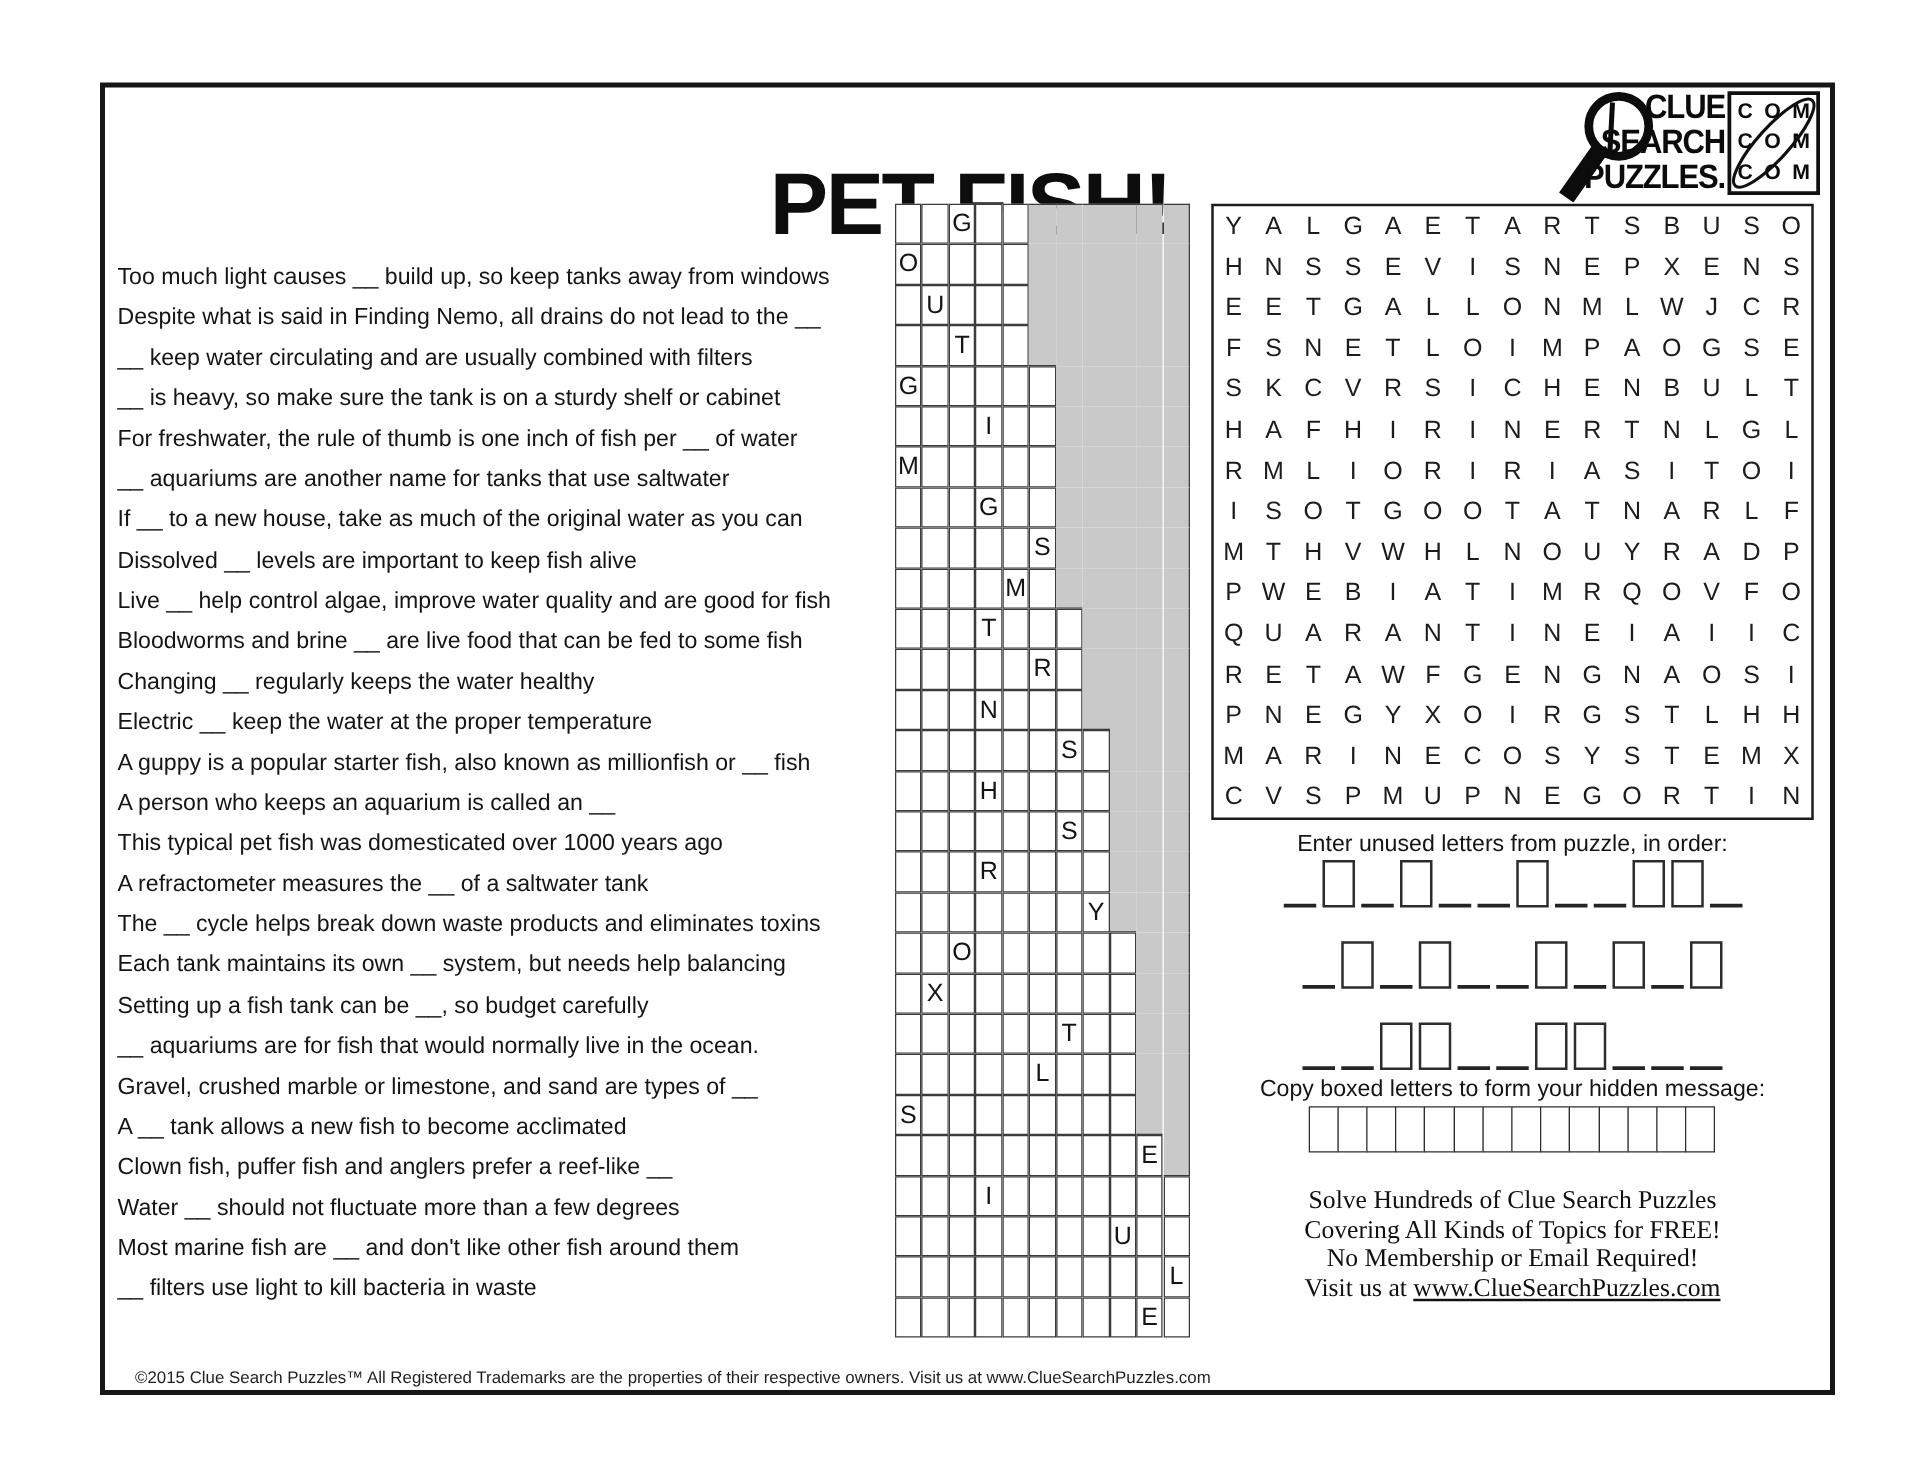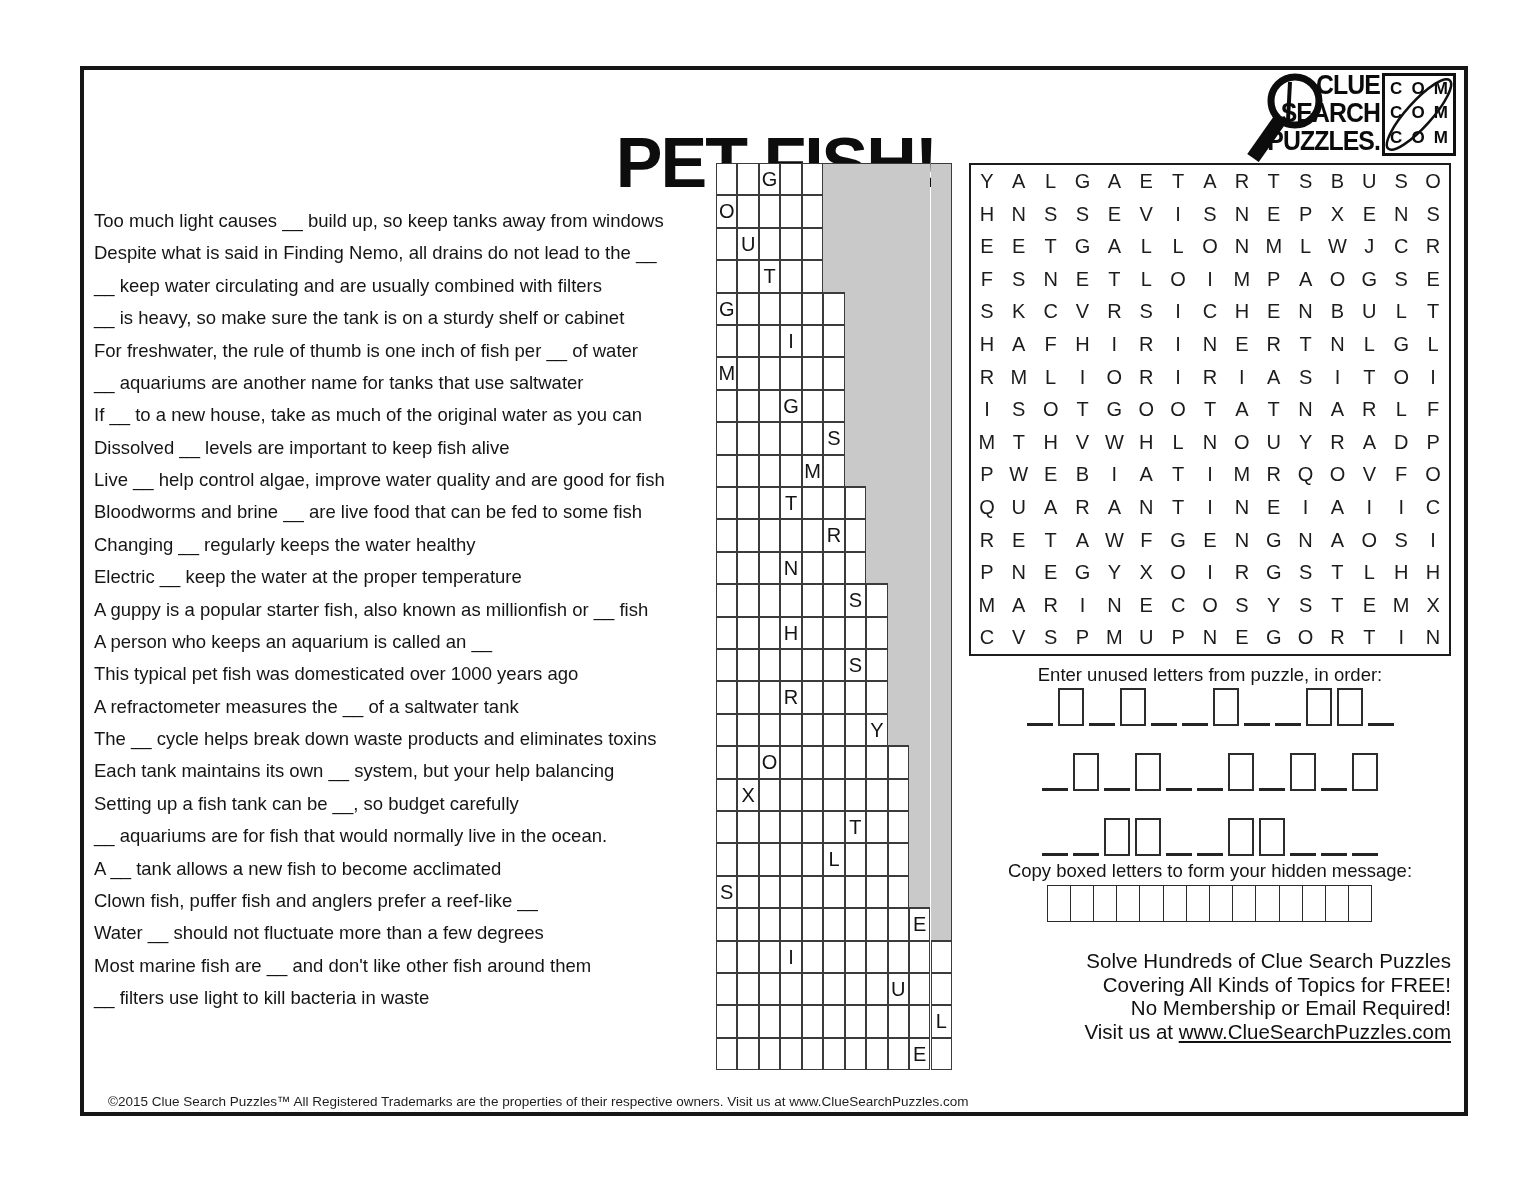--- a/index.html
+++ b/index.html
@@ -51,21 +51,21 @@
   .unused-heading{position:absolute;left:969px;top:664px;width:482px;text-align:center;font-size:18.5px;color:#141414;}
   .unused-rows{position:absolute;left:969px;top:686px;width:482px;}
   .slot-row{display:flex;justify-content:center;align-items:flex-end;gap:5px;height:40px;margin-bottom:25px;}
   .slot-line{width:26px;height:3px;background:#242424;}
   .slot-box{width:26px;height:38px;border:2px solid #2c2c2c;box-sizing:border-box;background:#fff;}
   
   .copy-heading{position:absolute;left:969px;top:860px;width:482px;text-align:center;font-size:18.5px;color:#141414;}
   .hidden-row{position:absolute;left:969px;top:885px;width:482px;display:flex;justify-content:center;}
   .hid-box{width:24.2px;height:37px;border:1px solid #2c2c2c;box-sizing:border-box;margin-left:-1px;background:#fff;}
   
-  .promo{position:absolute;left:969px;top:949px;width:482px;text-align:right;font-size:20.5px;line-height:23.5px;color:#101010;}
+  .promo{position:absolute;left:969px;top:949px;width:482px;text-align:center;font-size:20.5px;line-height:23.5px;color:#101010;font-family:Liberation Serif, serif;}
   .promo .url{text-decoration:underline;}
   .footer{position:absolute;left:108px;top:1094px;font-size:13.5px;color:#1e1e1e;white-space:nowrap;}
 </style>
 </head>
 <body>
 
 <div class="page-border"></div>
 
 <h1 class="title">PET FISH!</h1>
 
@@ -114,23 +114,24 @@
     <div class="clue">Dissolved __ levels are important to keep fish alive</div>
     <div class="clue">Live __ help control algae, improve water quality and are good for fish</div>
     <div class="clue">Bloodworms and brine __ are live food that can be fed to some fish</div>
     <div class="clue">Changing __ regularly keeps the water healthy</div>
     <div class="clue">Electric __ keep the water at the proper temperature</div>
     <div class="clue">A guppy is a popular starter fish, also known as millionfish or __ fish</div>
     <div class="clue">A person who keeps an aquarium is called an __</div>
     <div class="clue">This typical pet fish was domesticated over 1000 years ago</div>
     <div class="clue">A refractometer measures the __ of a saltwater tank</div>
     <div class="clue">The __ cycle helps break down waste products and eliminates toxins</div>
-    <div class="clue">Each tank maintains its own __ system, but your help balancing</div>
+    <div class="clue">Each tank maintains its own __ system, but needs help balancing</div>
     <div class="clue">Setting up a fish tank can be __, so budget carefully</div>
     <div class="clue">__ aquariums are for fish that would normally live in the ocean.</div>
+    <div class="clue">Gravel, crushed marble or limestone, and sand are types of __</div>
     <div class="clue">A __ tank allows a new fish to become acclimated</div>
     <div class="clue">Clown fish, puffer fish and anglers prefer a reef-like __</div>
     <div class="clue">Water __ should not fluctuate more than a few degrees</div>
     <div class="clue">Most marine fish are __ and don't like other fish around them</div>
     <div class="clue">__ filters use light to kill bacteria in waste</div>
   </div>
 
 <div class="crossword">
     <div class="cwc" style="left: 0px; top: 0px; width: 21.45px; height: 32.4px;"></div>
     <div class="cwc" style="left: 21.45px; top: 0px; width: 21.45px; height: 32.4px;"></div>

